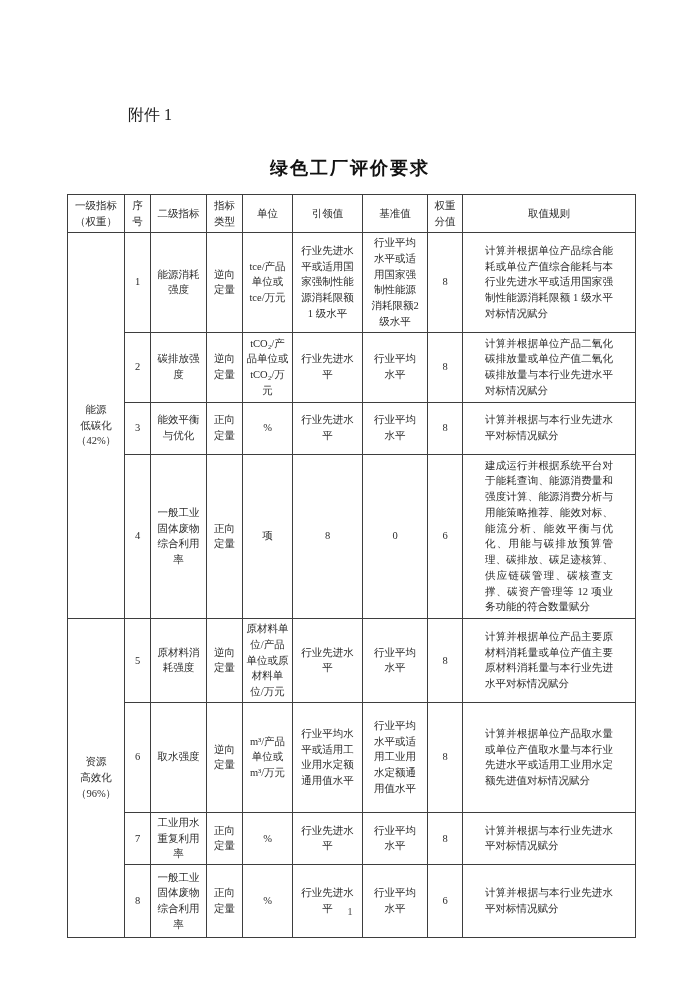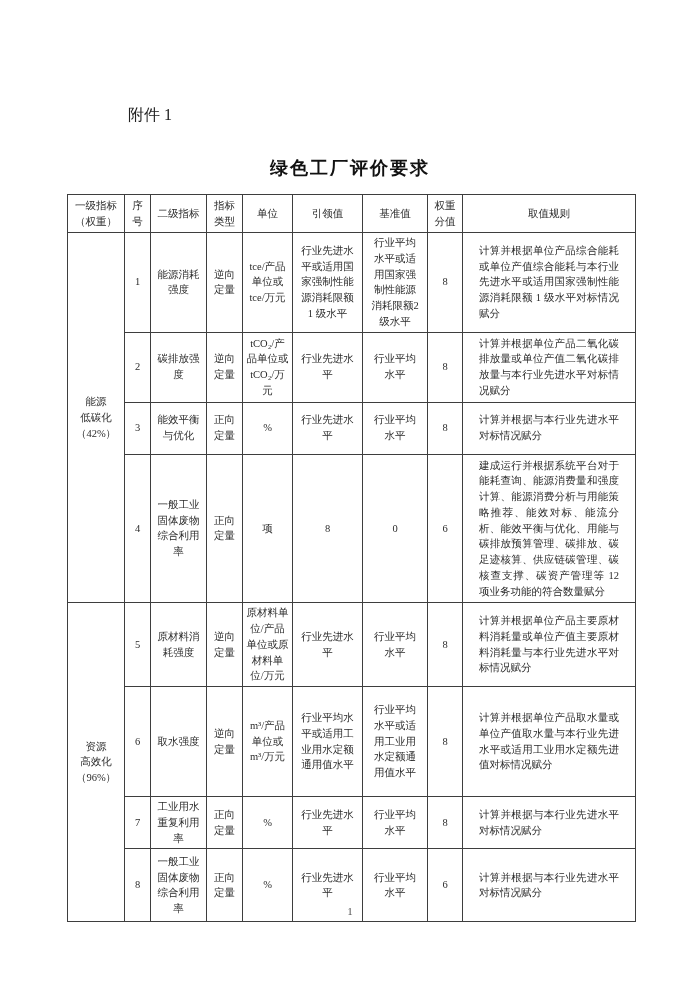--- a/index.html
+++ b/index.html
@@ -48,21 +48,21 @@
     text-align: center;
     vertical-align: middle;
     padding: 2px 3px;
     white-space: pre-line;
     color: #2b2b2b;
     font-weight: normal;
   }
   .eval-table th { padding: 2px 2px; }
   .eval-table td.rule-cell {
     text-align: justify;
-    padding: 3px 16px;
+    padding: 3px 22px;
   }
   .eval-table td.val-cell { padding: 2px 8px; }
   
   tr.hdr  { height: 38px; }
   tr.r1   { height: 84px; }
   tr.r2   { height: 60px; }
   tr.r3   { height: 52px; }
   tr.r4   { height: 128px; }
   tr.r5   { height: 78px; }
   tr.r6   { height: 110px; }

